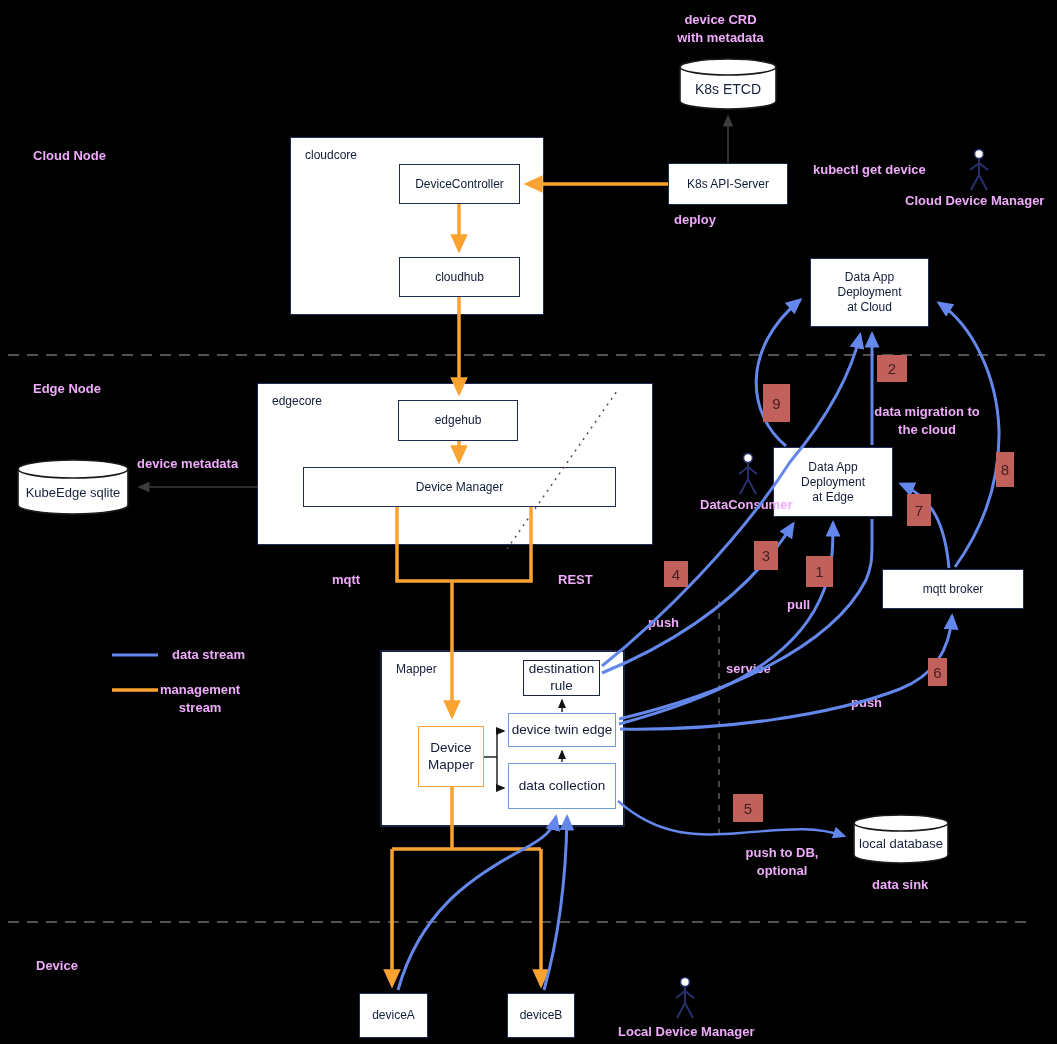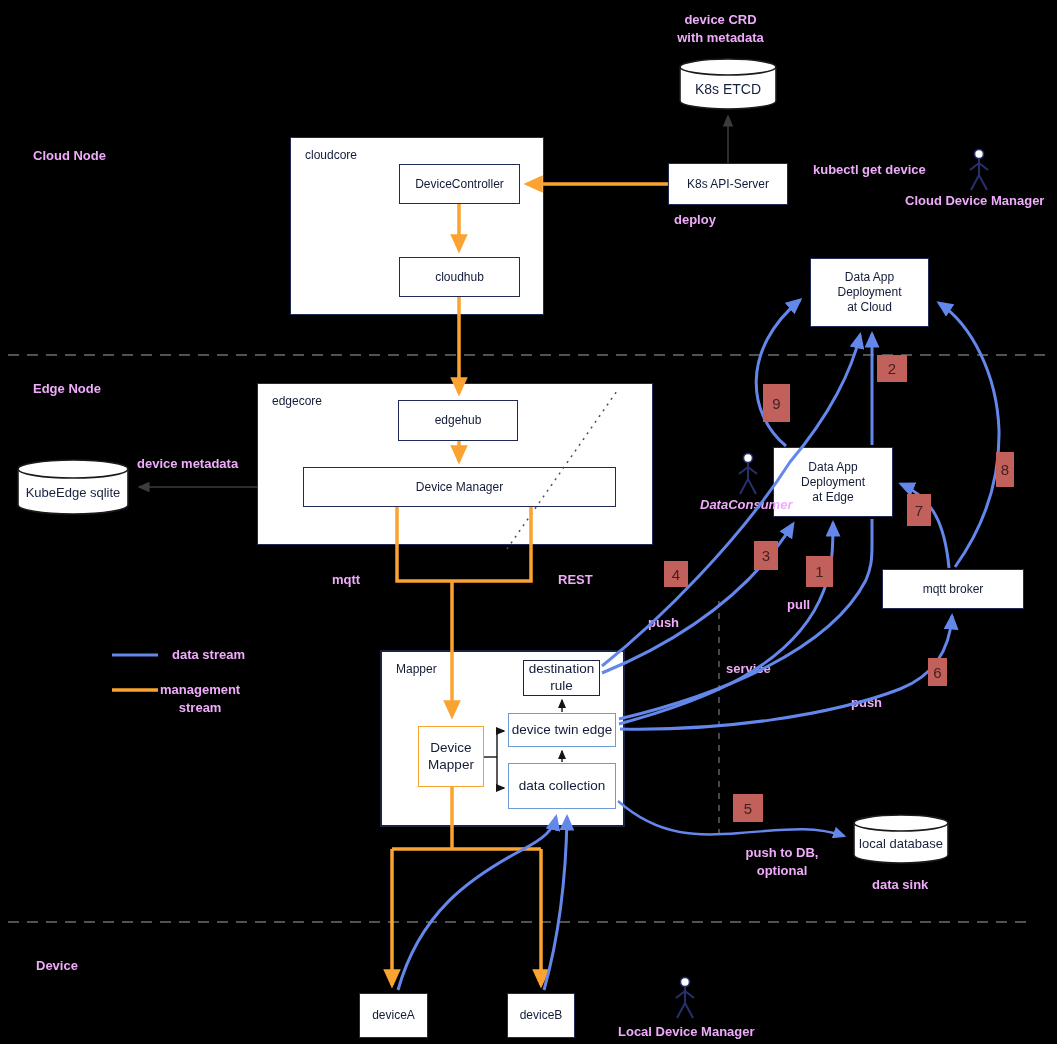--- a/index.html
+++ b/index.html
@@ -123,25 +123,29 @@
   </div>
   <div class="glabel" style="left:872px;top:876px;">data sink</div>
 
   <div class="box" style="left:359px;top:993px;width:69px;height:45px;">deviceA</div>
   <div class="box" style="left:507px;top:993px;width:68px;height:45px;">deviceB</div>
 
   <div class="glabel" style="left:648px;top:614px;">push</div>
   <div class="glabel" style="left:787px;top:596px;">pull</div>
   <div class="glabel" style="left:726px;top:660px;">service</div>
   <div class="glabel" style="left:851px;top:694px;">push</div>
+  <div class="glabel" style="left:852px;top:403px;width:150px;">
+    <span class="ln">data migration to</span>
+    <span class="ln">the cloud</span>
+  </div>
   <div class="glabel" style="left:738px;top:844px;width:88px;">
     <span class="ln">push to DB,</span>
     <span class="ln">optional</span>
   </div>
-  <div class="glabel" style="left:700px;top:496px;font-style:italic;">DataConsumer</div>
+  <div class="glabel" style="left:700px;top:496px;">DataConsumer</div>
   <div class="glabel" style="left:618px;top:1023px;">Local Device Manager</div>
 
   <div class="figure" style="left:966px;top:148px;">
     <svg width="26" height="46" viewBox="0 0 26 46">
       <circle cx="13" cy="6" r="4.5" fill="#ffffff" stroke="#27306b" stroke-width="1.6"></circle>
       <path d="M13,11 V27 M13,15 L4,22 M13,15 L22,22 M13,27 L5,42 M13,27 L21,42" stroke="#27306b" stroke-width="2" fill="none"></path>
     </svg>
   </div>
   <div class="figure" style="left:735px;top:452px;">
     <svg width="26" height="46" viewBox="0 0 26 46">

